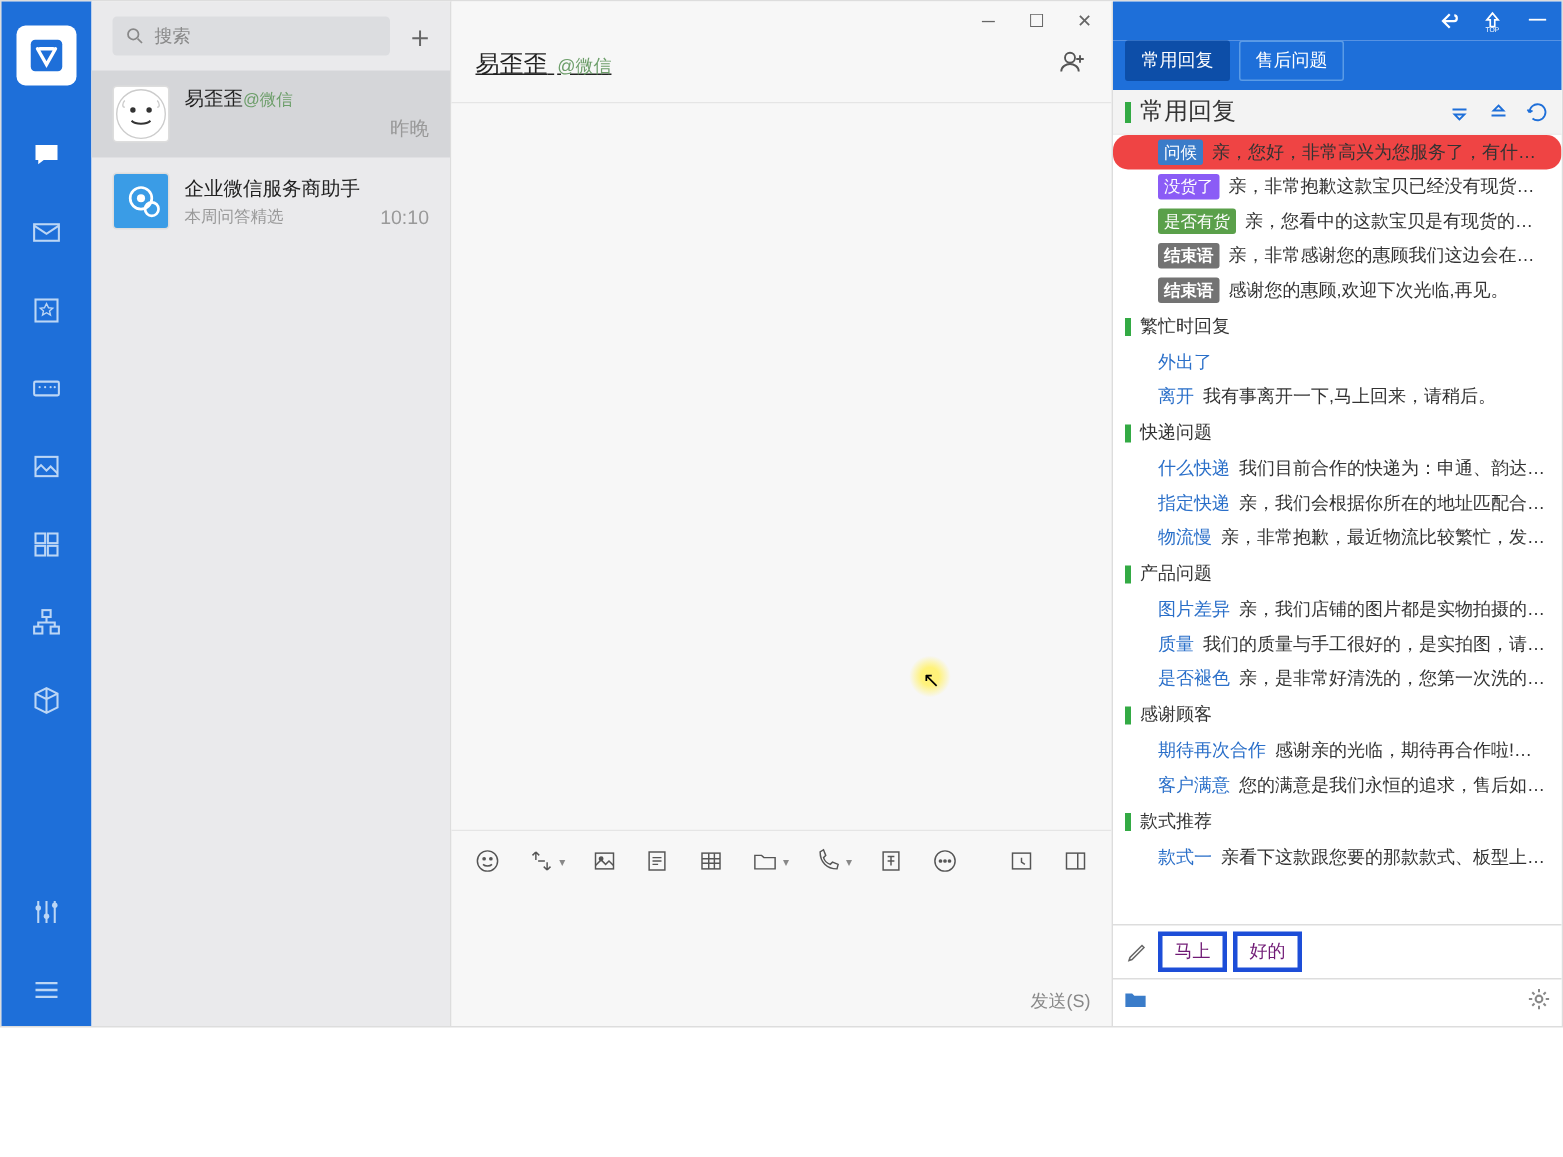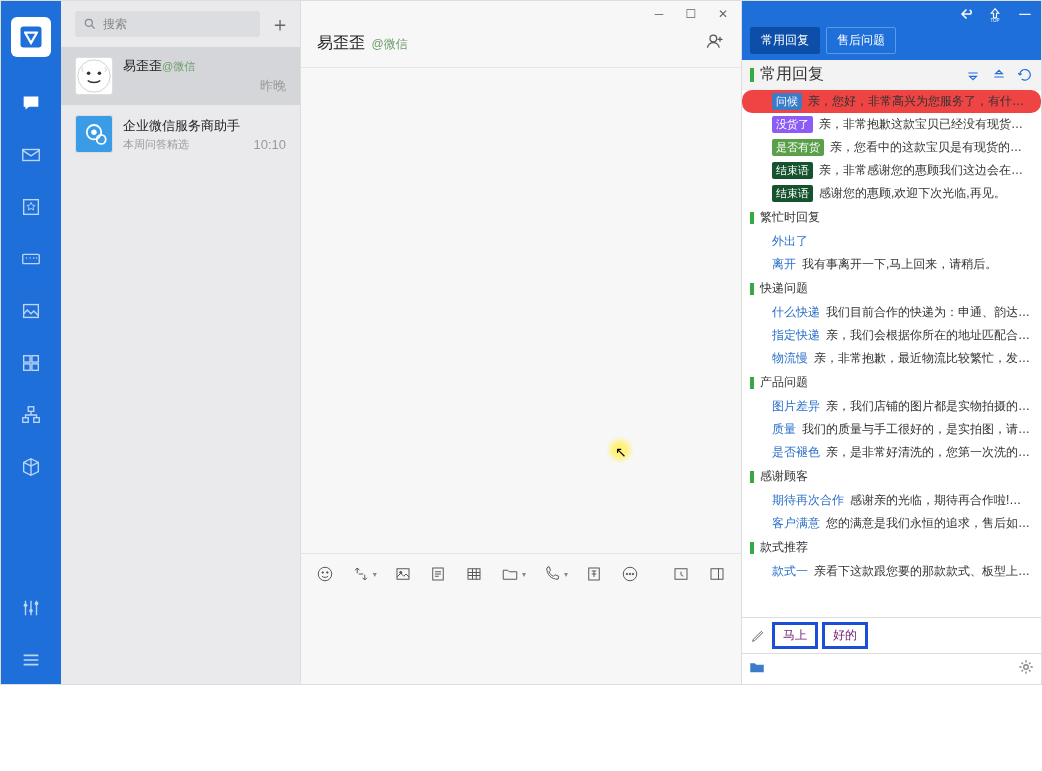--- a/index.html
+++ b/index.html
@@ -31,21 +31,21 @@
 .contact-name { font-size: 13px; color: #222; }
 .contact-name .tag { font-size: 11px; color: #6d9e6a; }
 .contact-sub { font-size: 11px; color: #999; margin-top: 2px; display: flex; justify-content: space-between; }
 .contact-time { font-size: 13px; color: #999; }
 
 
 .chat { flex: 1; min-width: 0; display: flex; flex-direction: column; background: #f7f7f7; }
 .titlebar { height: 26px; display: flex; justify-content: flex-end; align-items: center; padding-right: 6px; gap: 8px; }
 .win-btn { width: 24px; height: 20px; display: flex; align-items: center; justify-content: center; color: #666; cursor: pointer; font-size: 12px;}
 .chat-header { display: flex; align-items: center; justify-content: space-between; padding: 4px 16px 12px 16px; border-bottom: 1px solid #e5e5e5; }
-.chat-title { font-size: 16px; color: #222; }
+.chat-title { font-size: 16px; color: #222; text-decoration: underline; }
 .chat-title .tag { font-size: 12px; color: #6d9e6a; margin-left: 2px; }
 .chat-actions { color: #666; cursor: pointer; }
 .chat-body { flex: 1; background: #f7f7f7; position: relative; }
 .cursor-highlight { position: absolute; width: 28px; height: 28px; background: radial-gradient(circle, #fff27a 0%, #fff27a 30%, rgba(255,242,122,0) 70%); border-radius: 50%;}
 .cursor-arrow { position: absolute; font-size: 14px; color: #000; }
 .chat-toolbar { border-top: 1px solid #e5e5e5; padding: 10px 14px; display: flex; align-items: center; gap: 16px; color: #555; }
 .tb-icon { width: 20px; height: 20px; display: flex; align-items: center; justify-content: center; cursor: pointer; }
 .tb-icon svg { width: 18px; height: 18px; stroke: #555; fill: none; stroke-width: 1.3; }
 .tb-group { display: flex; align-items: center; gap: 2px;}
 .tb-caret { font-size: 8px; color: #888; }
@@ -73,21 +73,21 @@
 .cat-actions svg { width: 16px; height: 16px; cursor: pointer; }
 
 .group-header { display: flex; align-items: center; gap: 6px; padding: 4px 8px; color: #333; }
 .group-header .g-bar { width: 4px; height: 12px; background: #33aa44; }
 .reply-item { display: flex; align-items: center; padding: 3px 8px 3px 30px; gap: 6px; cursor: pointer; white-space: nowrap; overflow: hidden; }
 .reply-item.highlight { background: #ef4444; border-radius: 10px; }
 .reply-tag { color: #fff; font-size: 11px; padding: 1px 4px; border-radius: 2px; flex-shrink: 0;}
 .reply-tag.blue { background: #3a7cc9; }
 .reply-tag.gray { background: #8b5cf6; }
 .reply-tag.green { background: #5aa04a; }
-.reply-tag.red { background: #14532d; }
+.reply-tag.red { background: #737373; font-weight: bold; }
 .reply-link { color: #2a6fc9; flex-shrink: 0; }
 .reply-text { color: #333; overflow: hidden; text-overflow: ellipsis; }
 
 .panel-bottom1 { border-top: 1px solid #ddd; padding: 4px 6px; display: flex; align-items: center; gap: 4px; font-size: 12px; }
 .pb-icon { width: 20px; height: 20px; color: #666; display: flex; align-items: center; justify-content: center; cursor:pointer;}
 .pb-chip { border: 3px solid #1d4ed8; padding: 2px 8px; border-radius: 0; color: #701a75; cursor: pointer; }
 .panel-bottom2 { border-top: 1px solid #ddd; padding: 4px 6px; display: flex; align-items: center; justify-content: space-between; }
 .pb-folder { color: #3a7cc9; }
 .pb-gear { color: #888; }
 </style>
@@ -319,20 +319,21 @@
         </div>
       <div class="tb-icon">
           <svg viewBox="0 0 24 24">
             <rect x="4" y="5" width="16" height="14"></rect>
             <path d="M14 5v14"></path>
           </svg>
         </div>
     </div>
     <div class="chat-input-area">
       <div class="filler"></div>
+      <div class="send-row"><span>发送(S)</span></div>
     </div>
   </div>
 
   <div class="panel">
     <div class="panel-top">
       <div class="pt-icon">
           <svg width="18" height="18" viewBox="0 0 24 24">
             <path d="M14 6l-6 6 6 6M8 12h10c3 0 3-5 0-5" fill="none" stroke="#fff" stroke-width="2"></path>
           </svg>
         </div>

